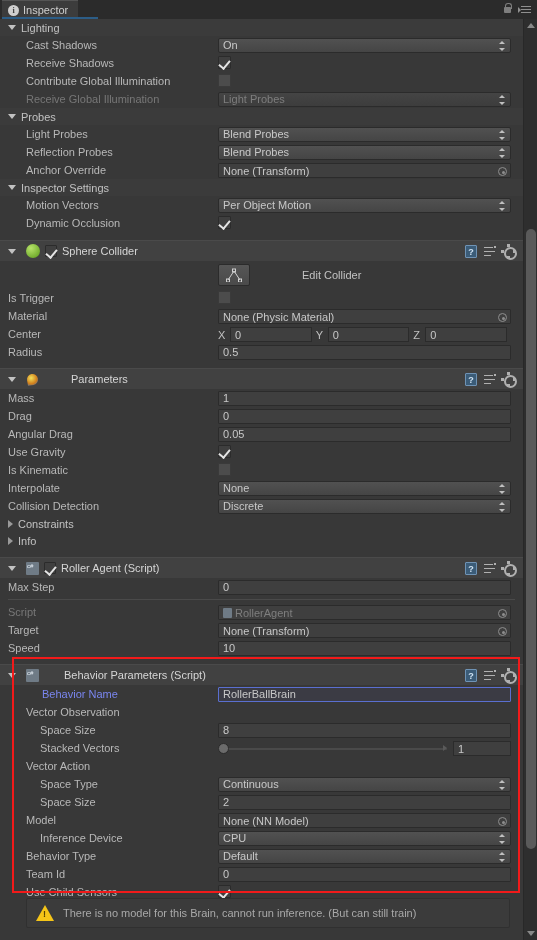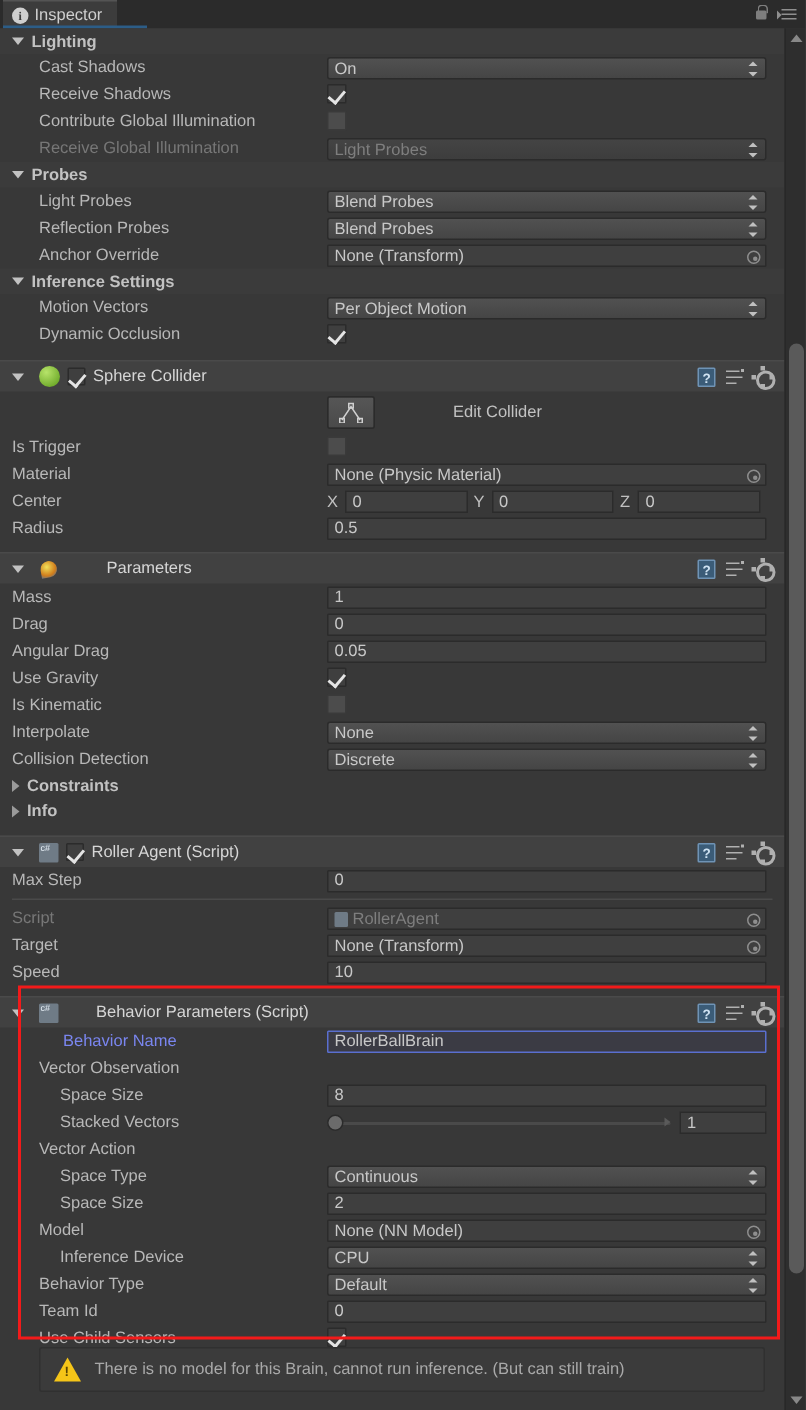--- a/index.html
+++ b/index.html
@@ -95,21 +95,21 @@
   .row .lbl.dim { color: #777; }
   .row .lbl.override { color: #7a86f0; padding-left: 16px; }
   .field-col { position: absolute; left: 218px; right: 12px; top: 2px; height: 15px; }
 
   .indent1 { padding-left: 26px; }
   .indent2 { padding-left: 40px; }
 
   
   .foldout {
     position: relative; height: 17px; display: flex; align-items: center;
-    padding-left: 8px; color: #c2c2c2; font-weight: bold;
+    padding-left: 8px; color: #c2c2c2;
   }
   .tri {
     width: 0; height: 0; margin-right: 5px;
     border-left: 4px solid transparent; border-right: 4px solid transparent;
     border-top: 5px solid #c2c2c2;
   }
   .tri.collapsed {
     border-top: 4px solid transparent; border-bottom: 4px solid transparent;
     border-left: 5px solid #9a9a9a; border-right: none;
   }
@@ -119,21 +119,21 @@
   .textfield {
     width: 100%; height: 15px; background: #3f3f3f;
     border: 1px solid #2b2b2b; border-radius: 1px;
     color: #c8c8c8; font-size: 11px; line-height: 13px;
     padding: 0 4px; display: flex; align-items: center;
   }
   .dropdown {
     width: 100%; height: 15px; background: #4a4a4a;
     border: 1px solid #2b2b2b; border-radius: 2px;
     color: #c8c8c8; font-size: 11px; padding: 0 4px;
-    display: flex; align-items: center; position: relative;
+    display: flex; position: relative;
     background-image: linear-gradient(#515151,#454545);
   }
   .dropdown.dim { color: #7e7e7e; background-image: linear-gradient(#444,#3d3d3d); }
   .dd-arrows {
     position: absolute; right: 4px; top: 2px; width: 7px; height: 11px;
   }
   .dd-arrows::before{
     content:""; position:absolute; top:0; left:0;
     border-left:3px solid transparent;border-right:3px solid transparent;border-bottom:3px solid #c0c0c0;
   }
@@ -380,21 +380,21 @@
       <div class="field-col">
         <div class="objfield">
           <span>None (Transform)</span>
           <span class="obj-dot"></span>
         </div>
       </div>
     </div>
 
     <div class="foldout section-head">
       <span class="tri"></span>
-      <span>Inference Settings</span>
+      <span>Inspector Settings</span>
     </div>
 
     <div class="row indent1">
       <span class="lbl">Motion Vectors</span>
       <div class="field-col">
         <div class="dropdown">
           <span>Per Object Motion</span>
           <span class="dd-arrows"></span>
         </div>
       </div>

